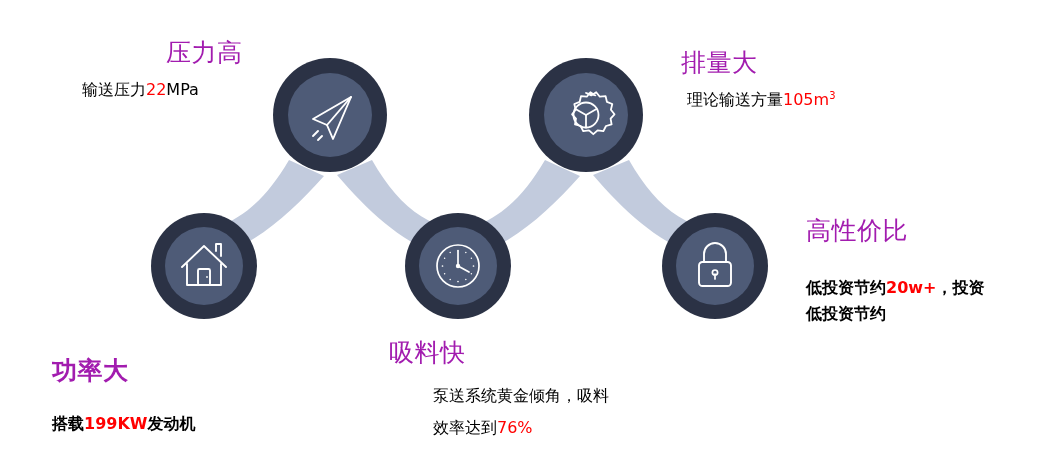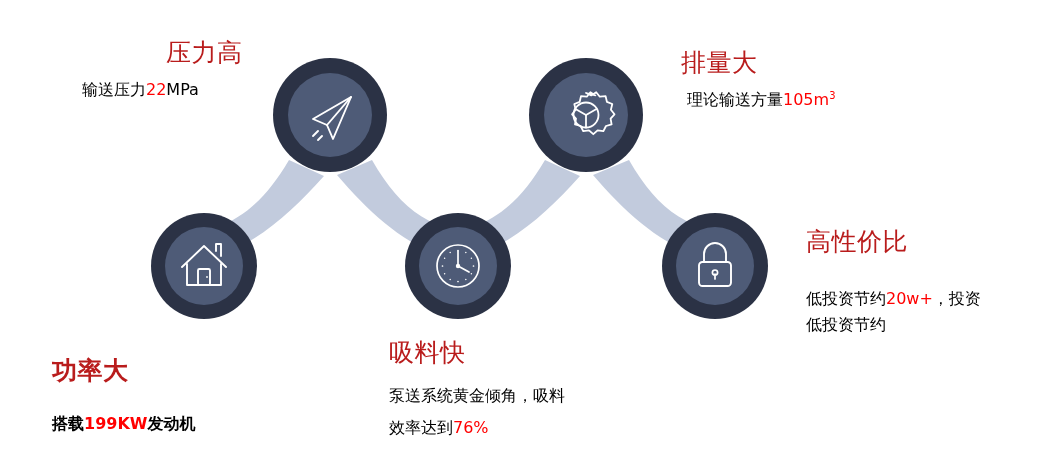--- a/index.html
+++ b/index.html
@@ -25,21 +25,21 @@
     height: 452px;
   }
   .label-block {
     position: absolute;
     color: #000000;
     line-height: 1.5;
     white-space: nowrap;
   }
   .label-title {
     font-size: 25px;
-    color: #b91c1c;
+    color: #a21caf;
     letter-spacing: 0.5px;
   }
   .label-desc {
     font-size: 16px;
     color: #000000;
     margin-top: 6px;
   }
   .hl {
     color: #ff0000;
   }
@@ -49,24 +49,24 @@
     line-height: 0;
   }
   
   #label-pressure      { left: 82px;  top: 34px;  }
   #label-pressure .label-title { padding-left: 84px; }
   #label-displacement  { left: 681px; top: 44px;  }
   #label-displacement .label-desc { padding-left: 6px; }
   #label-power         { left: 52px;  top: 352px; font-weight: bold; }
   #label-power .label-desc { margin-top: 22px; }
   #label-suction       { left: 389px; top: 334px; }
-  #label-suction .label-desc { margin-top: 12px; }
+  #label-suction .label-desc { margin-top: 12px; margin-left: 44px; }
   #label-suction .label-desc + .label-desc { margin-top: 8px; }
-  #label-value         { left: 806px; top: 223px; }
-  #label-value .label-desc { margin-top: 26px; }
+  #label-value         { left: 806px; top: 212px; }
+  #label-value .label-desc { margin-top: 26px; font-weight: bold; }
   #label-value .label-desc + .label-desc { margin-top: 2px; }
 </style>
 </head>
 <body>
 
 <div id="stage">
 
   <svg id="diagram-svg" viewBox="0 0 1059 452">
     <defs>
 

